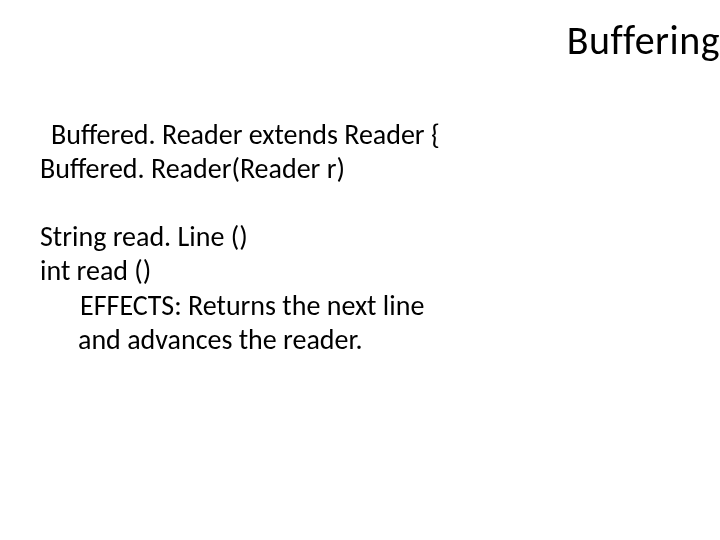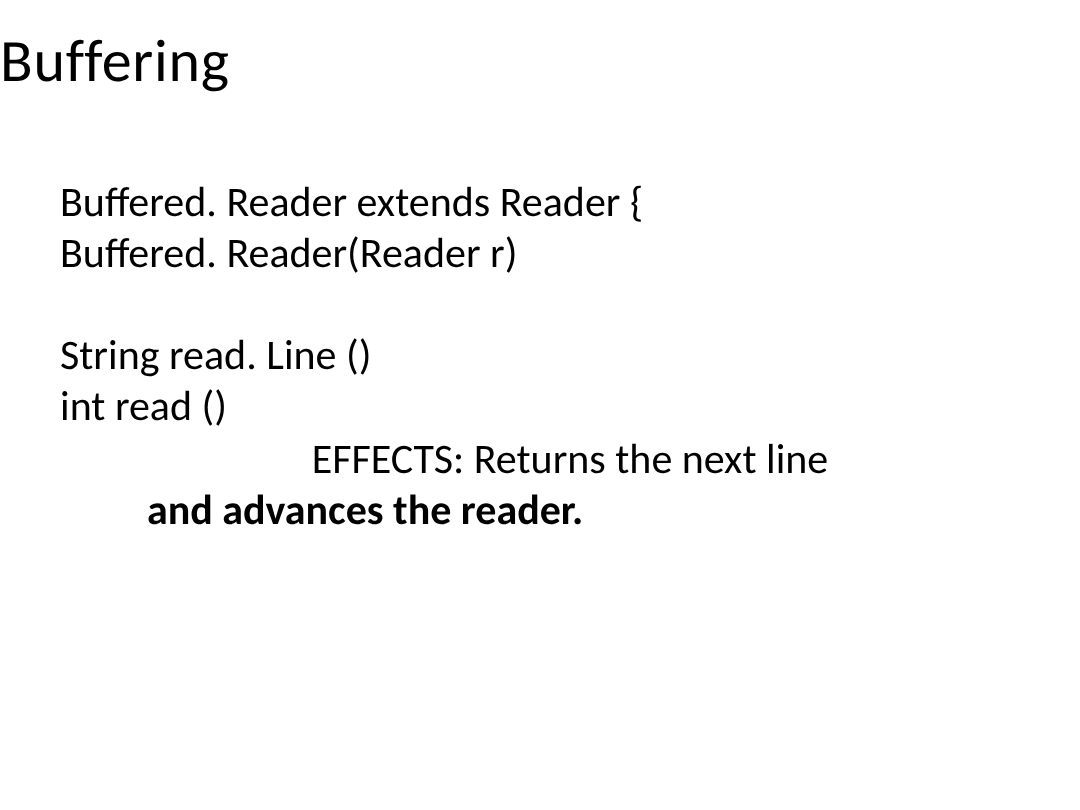--- a/index.html
+++ b/index.html
@@ -16,37 +16,37 @@
     position: relative;
     width: 720px;
     height: 540px;
     box-sizing: border-box;
   }
   .title {
     position: absolute;
     top: 16px;
     left: 0;
     width: 100%;
-    text-align: left;
+    text-align: right;
     font-size: 40px;
     font-weight: 400;
     letter-spacing: 0.5px;
   }
   .body {
     position: absolute;
     top: 118px;
     left: 40px;
     right: 40px;
     font-size: 28px;
     line-height: 1.22;
   }
-  .l0 { margin-left: 0px; }
+  .l0 { margin-left: 11px; }
   .l1 { }
-  .l2 { margin-left: 40px; text-align: center; }
-  .l3 { margin-left: 58px; font-weight: bold; }
+  .l2 { margin-left: 40px; }
+  .l3 { margin-left: 38px; }
   .gap { height: 34px; }
 </style>
 </head>
 <body>
 
 <div class="slide">
 
   <div class="title">Buffering</div>
 
   <div class="body">

